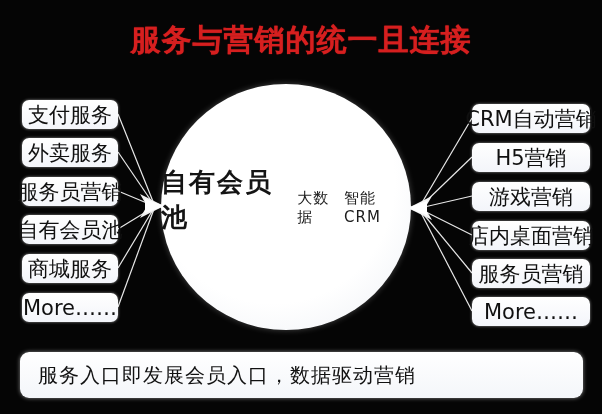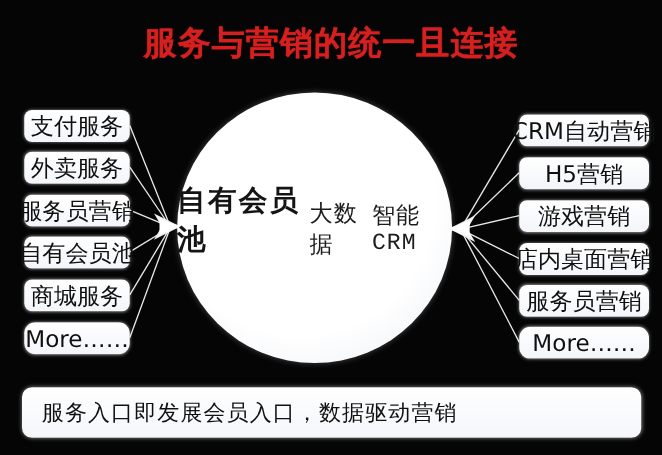--- a/index.html
+++ b/index.html
@@ -59,43 +59,42 @@
   }
   #circle .c-main {
     color: #141414;
     font-size: 26px;
     font-weight: bold;
     letter-spacing: 2px;
     margin-bottom: 14px;
   }
   #circle .c-sub {
     color: #1b1b1b;
-    font-size: 21px;
+    font-size: 15px;
     letter-spacing: 1px;
     margin-top: 1px;
-    font-family: Liberation Mono, monospace;
   }
 
   
   .pill {
     position: absolute;
     height: 29px;
     border-radius: 7px;
     background: linear-gradient(#ffffff, #f3f5fa);
     color: #101010;
     font-size: 21px;
     display: flex;
     align-items: center;
     justify-content: center;
     box-shadow: 0 0 3px rgba(255,255,255,0.55);
     white-space: nowrap;
   }
   .pill.left  { left: 22px; width: 96px; }
   .pill.right { left: 472px; width: 118px; }
-  .pill.more  { letter-spacing: 0px; border-radius: 10px; }
+  .pill.more  { letter-spacing: 0px; }
 
   
   #banner {
     position: absolute;
     left: 20px;
     top: 352px;
     width: 563px;
     height: 46px;
     border-radius: 9px;
     background: linear-gradient(#ffffff, #f4f6fa);

